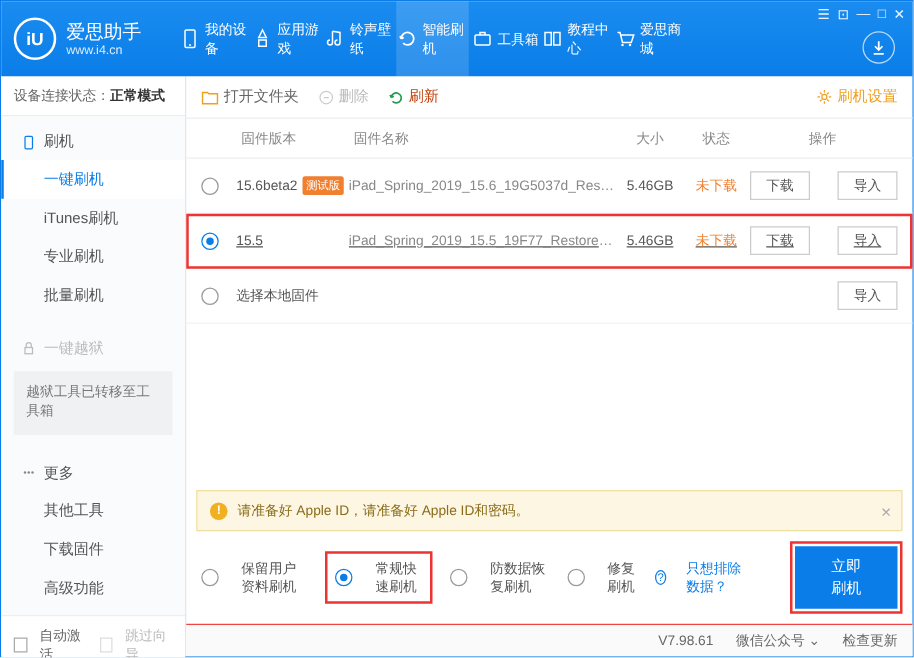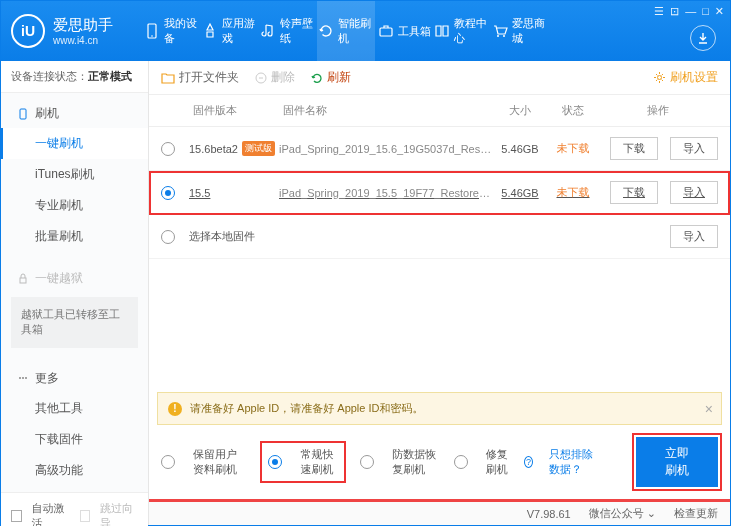--- a/index.html
+++ b/index.html
@@ -44,36 +44,36 @@
 .fw-row { display: flex; align-items: center; padding: 10px 12px 10px 12px; border-bottom: 1px solid #f2f2f2; font-size: 11px; color: #555; position: relative; }
 .fw-row.highlight { outline: 2px solid #e33; outline-offset: -2px; text-decoration: underline; }
 .radio { width: 14px; height: 14px; border: 1px solid #999; border-radius: 50%; margin-right: 14px; position: relative; flex-shrink: 0; }
 .radio.checked { border-color: #0a7de8; }
 .radio.checked::after { content: ""; position: absolute; inset: 3px; background: #0a7de8; border-radius: 50%; }
 .ver-cell { width: 90px; display: flex; align-items: center; gap: 4px; }
 .tag-beta { background: #f08030; color: #fff; font-size: 9px; padding: 1px 3px; border-radius: 2px; }
 .name-cell { flex: 1; color: #888; overflow: hidden; text-overflow: ellipsis; white-space: nowrap; }
 .size-cell { width: 56px; text-align: center; }
 .status-cell { width: 50px; text-align: center; color: #f08030; }
-.ops-cell { width: 120px; display: flex; gap: 12px; justify-content: flex-end; }
+.ops-cell { width: 120px; display: flex; gap: 22px; justify-content: flex-end; }
 .btn-sm { border: 1px solid #ccc; background: #fff; padding: 3px 12px; font-size: 11px; color: #555; cursor: pointer; }
 .local-row .ops-cell { justify-content: flex-end; }
 .main-spacer { flex: 1; }
 .warning-bar { background: #fdf6e3; border: 1px solid #f0e0a0; margin: 0 8px; padding: 8px 10px; display: flex; align-items: center; gap: 8px; font-size: 11px; color: #8a6d1a; position: relative; }
 .warn-icon { width: 14px; height: 14px; background: #f0b020; border-radius: 50%; color: #fff; display: flex; align-items: center; justify-content: center; font-size: 10px; font-weight: bold; }
 .warn-close { position: absolute; right: 8px; color: #aaa; cursor: pointer; font-size: 14px; }
 .options-bar { display: flex; align-items: center; padding: 12px 12px; gap: 16px; font-size: 11px; color: #555; }
 .opt { display: flex; align-items: center; gap: 4px; cursor: pointer; }
 .opt.highlight { outline: 2px solid #e33; padding: 4px 6px; outline-offset: 0; }
 .help-icon { width: 12px; height: 12px; border: 1px solid #0a7de8; color: #0a7de8; border-radius: 50%; display: inline-flex; align-items: center; justify-content: center; font-size: 9px; }
 .link-blue { color: #0a7de8; cursor: pointer; }
 .options-spacer { flex: 1; }
 .btn-primary { background: #0a7de8; color: #fff; border: none; padding: 8px 24px; font-size: 12px; cursor: pointer; }
 .btn-primary.highlight { outline: 2px solid #e33; outline-offset: 2px; }
-.statusbar { height: 26px; border-top: 3px solid #ef4444; display: flex; align-items: center; justify-content: flex-end; padding: 0 12px; gap: 18px; font-size: 11px; color: #666; background: #fafafa; }
+.statusbar { height: 26px; border-top: 1px solid #ef4444; display: flex; align-items: center; justify-content: flex-end; padding: 0 12px; gap: 18px; font-size: 11px; color: #666; background: #fafafa; }
 svg { display: block; }
 </style>
 </head>
 <body>
 
 <div class="window">
   <div class="titlebar">
     <div class="logo-circle">iU</div>
     <div class="brand">
       <div class="brand-name">爱思助手</div>

